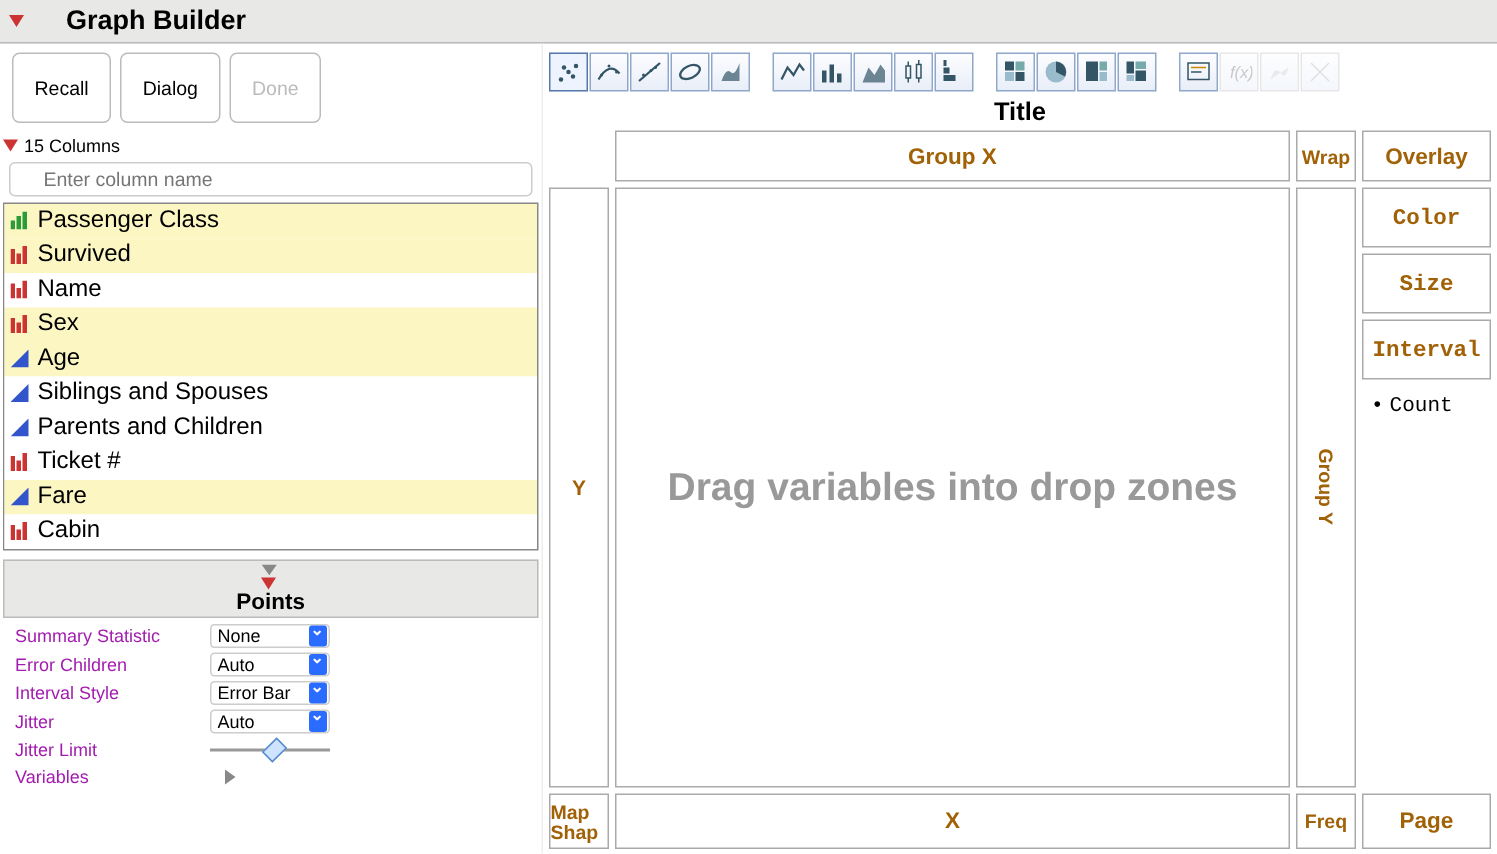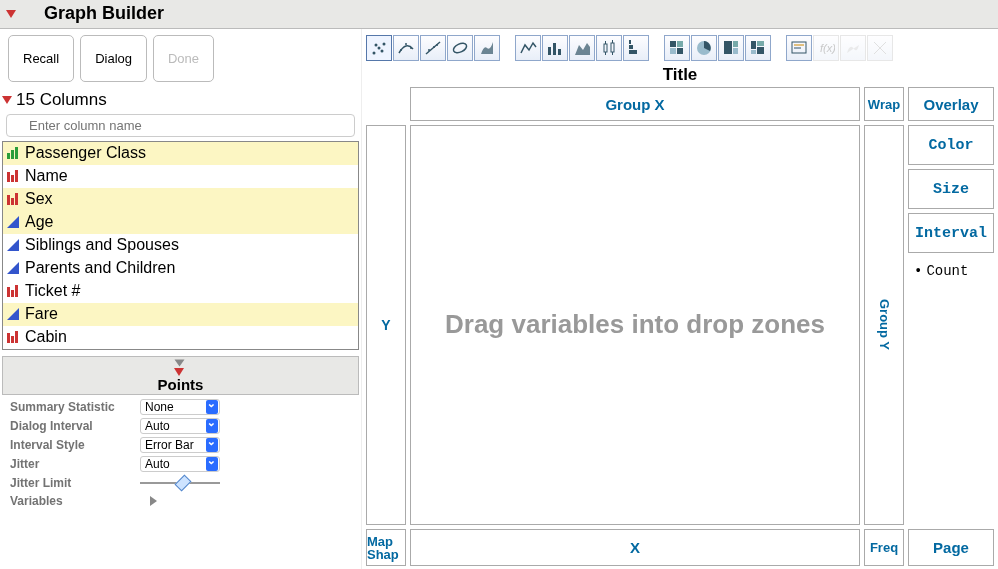--- a/index.html
+++ b/index.html
@@ -73,21 +73,21 @@
     display:flex; align-items:center; background:#e8e8e6; border:1px solid #bbb;
     padding: 1px 2px; margin: 2px 2px 4px 2px; font-weight:700; font-size:15px;flex-direction:column;
   }
   .grey-tri {
     width:0;height:0;border-top:5px solid transparent;border-bottom:5px solid transparent;border-left:7px solid #888;
     transform: rotate(90deg);
     margin-right:3px;
   }
   .opt-grid { padding: 0 6px 4px 10px;}
   .opt-row { display:flex; align-items:center; margin-bottom:3px; font-size:12px; }
-  .opt-label { width: 130px; color:#737373;font-weight:bold;}
+  .opt-label { width: 130px; color:#a21caf;}
   .opt-select {
     width: 80px;
     font-size: 12px;
     padding: 0 14px 0 4px;
     border: 1px solid #ccc;
     border-radius: 3px;
     background: #fff;
     appearance: none;
     -webkit-appearance: none;
     position: relative;
@@ -128,21 +128,21 @@
     grid-template-columns: 40px 1fr 40px 86px;
     grid-template-rows: 34px 1fr 37px;
     gap: 4px;
     padding: 0 4px 4px 4px;
     flex: 1;
     min-height: 0;
   }
   .zone {
     border: 1px solid #aaa;
     display:flex; align-items:center; justify-content:center;
-    color:#0369a1; font-weight:700;
+    color:#a16207; font-weight:700;
     font-size: 15px;
     background:#fff;
   }
   .zone.big { font-size: 26px; color:#999; text-align:right; line-height:1.3;}
   .zone.sm-lbl { font-size:13px; }
   .vrt { writing-mode: vertical-rl; }
   .zone-stack { display:flex; flex-direction:column; gap:4px;}
   .zone-stack .zone { flex:0 0 40px;font-family:Liberation Mono, monospace;}
   .zone.ylabel { font-size:14px;}
   .attr-list { border:none; justify-content:flex-start; align-items:flex-start; padding:6px; color:#000; font-weight:400; font-size:14px; flex:1;}
@@ -159,21 +159,21 @@
 
 <div class="main">
   <div class="left">
     <div class="topbtns">
       <button class="btn">Recall</button>
       <button class="btn">Dialog</button>
       <button class="btn disabled">Done</button>
     </div>
     <div class="cols-hdr">
       <span class="red-tri"></span>
-      <span style="font-size:17px;text-align:center;">15 Columns</span>
+      <span style="font-size:12px;text-align:center;">15 Columns</span>
     </div>
     <div class="search-wrap">
       <div class="search-box">
         <span class="mag">
           <svg width="12" height="12" viewBox="0 0 12 12">
               <circle cx="5" cy="5" r="3.5" fill="none" stroke="#999" stroke-width="1.2"></circle>
               <line x1="8" y1="8" x2="11" y2="11" stroke="#999" stroke-width="1.2"></line>
             </svg>
         </span>
         <input class="search" placeholder="Enter column name" style="">
@@ -183,20 +183,30 @@
       <div class="col-item hl">
         <span class="col-icon">
             <svg width="14" height="12">
               <rect x="0" y="6" width="3" height="6" fill="#2a9d3a"></rect>
               <rect x="4" y="3" width="3" height="9" fill="#2a9d3a"></rect>
               <rect x="8" y="0" width="3" height="12" fill="#2a9d3a"></rect>
             </svg>
           </span>
         <span>Passenger Class</span>
       </div>
+      <div class="col-item hl">
+        <span class="col-icon">
+            <svg width="14" height="12">
+              <rect x="0" y="2" width="3" height="10" fill="#c33"></rect>
+              <rect x="4" y="5" width="3" height="7" fill="#c33"></rect>
+              <rect x="8" y="0" width="3" height="12" fill="#c33"></rect>
+            </svg>
+          </span>
+        <span>Survived</span>
+      </div>
       <div class="col-item">
         <span class="col-icon">
             <svg width="14" height="12">
               <rect x="0" y="2" width="3" height="10" fill="#c33"></rect>
               <rect x="4" y="5" width="3" height="7" fill="#c33"></rect>
               <rect x="8" y="0" width="3" height="12" fill="#c33"></rect>
             </svg>
           </span>
         <span>Name</span>
       </div>
@@ -268,21 +278,21 @@
       <span class="grey-tri"></span>
       <span class="red-tri" style="margin-right:4px;"></span>
       <span>Points</span>
     </div>
     <div class="opt-grid">
       <div class="opt-row">
         <span class="opt-label">Summary Statistic</span>
         <span class="sel-wrap"><select class="opt-select"><option>None</option></select></span>
       </div>
       <div class="opt-row">
-        <span class="opt-label">Dialog Interval</span>
+        <span class="opt-label">Error Children</span>
         <span class="sel-wrap"><select class="opt-select"><option>Auto</option></select></span>
       </div>
       <div class="opt-row">
         <span class="opt-label">Interval Style</span>
         <span class="sel-wrap"><select class="opt-select"><option>Error Bar</option></select></span>
       </div>
       <div class="opt-row">
         <span class="opt-label">Jitter</span>
         <span class="sel-wrap"><select class="opt-select"><option>Auto</option></select></span>
       </div>

